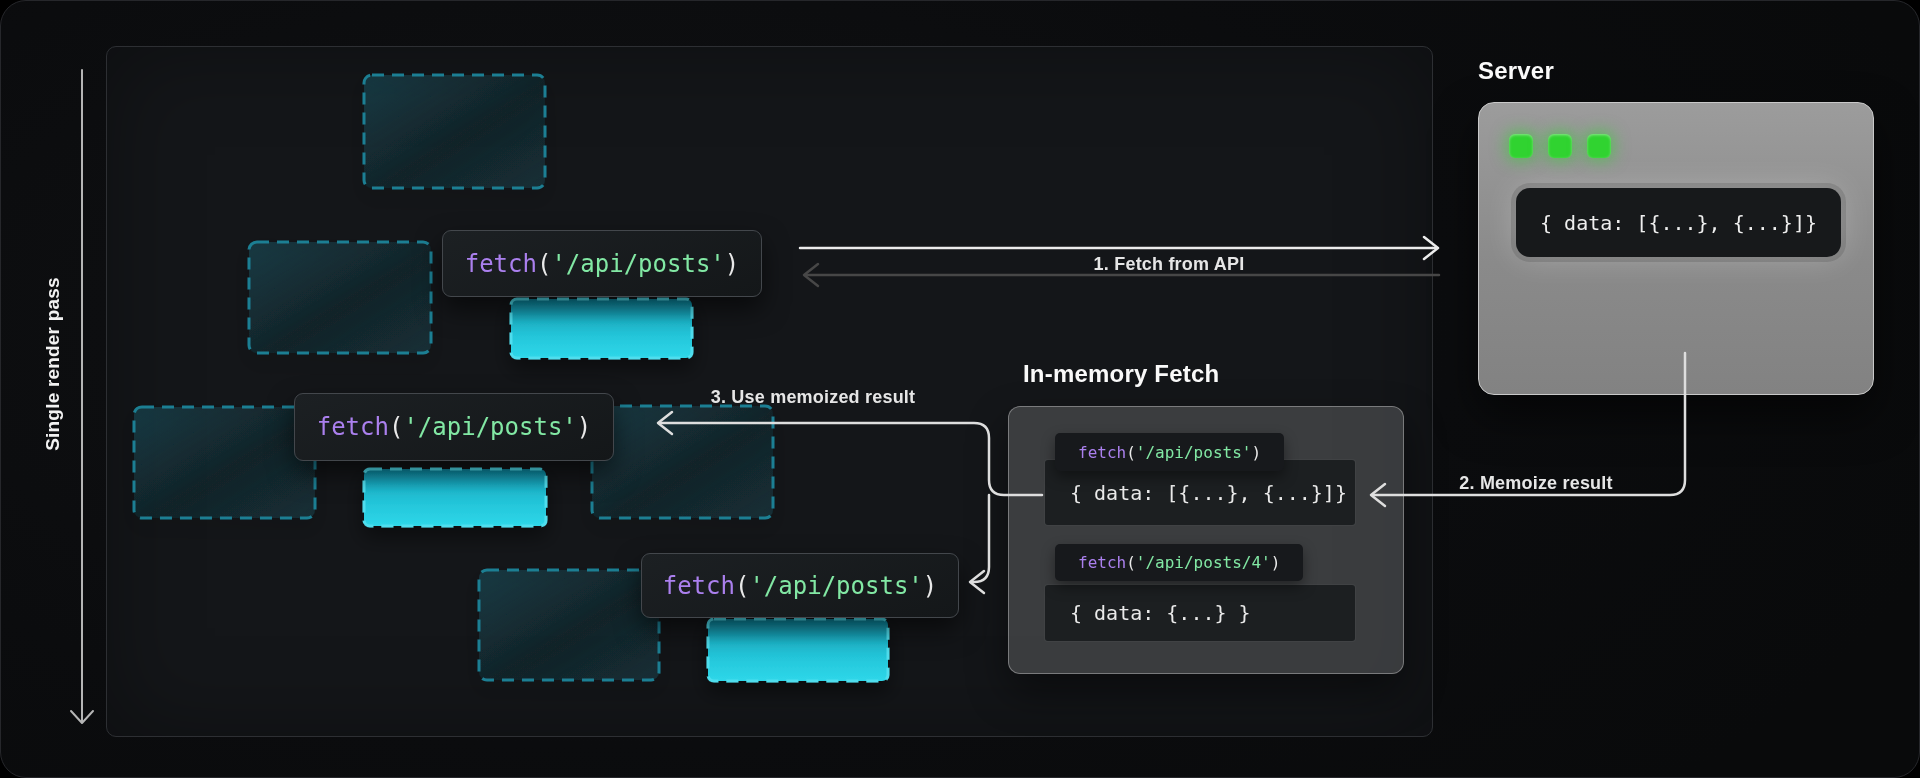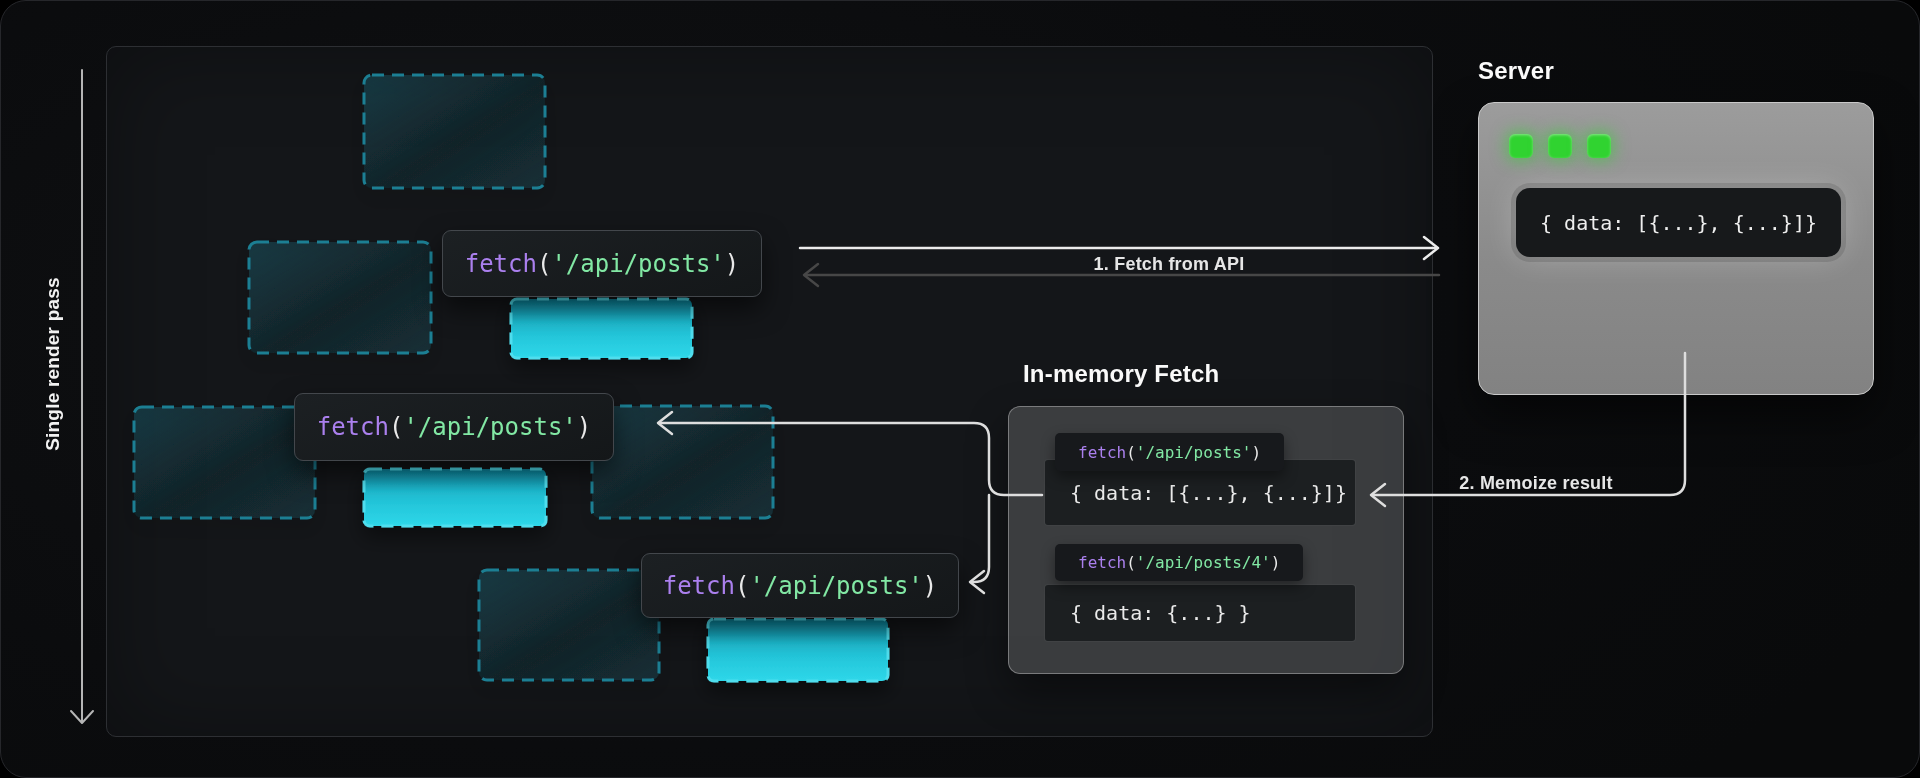--- a/index.html
+++ b/index.html
@@ -117,20 +117,21 @@
   </div>
   <div class="pill" style="left:293px; top:392px; width:320px; height:68px;">
     <span class="tok-fn">fetch</span><span class="tok-p">(</span><span class="tok-str">'/api/posts'</span><span class="tok-p">)</span>
   </div>
   <div class="pill" style="left:640px; top:552px; width:318px; height:65px;">
     <span class="tok-fn">fetch</span><span class="tok-p">(</span><span class="tok-str">'/api/posts'</span><span class="tok-p">)</span>
   </div>
 
   <div class="flow-label" style="left:998px;  top:205px; width:340px;margin-top:48px;">1. Fetch from API</div>
   <div class="flow-label" style="left:1420px; top:472px; width:230px;">2. Memoize result</div>
+  <div class="flow-label" style="left:642px;  top:386px; width:340px;">3. Use memoized result</div>
 
   <div class="section-title" style="left:1477px; top:56px;">Server</div>
   <div class="server-card">
     <div class="leds">
       <div class="led"></div>
       <div class="led"></div>
       <div class="led"></div>
     </div>
     <div class="server-pill">{ data: [{...}, {...}]}</div>
   </div>

